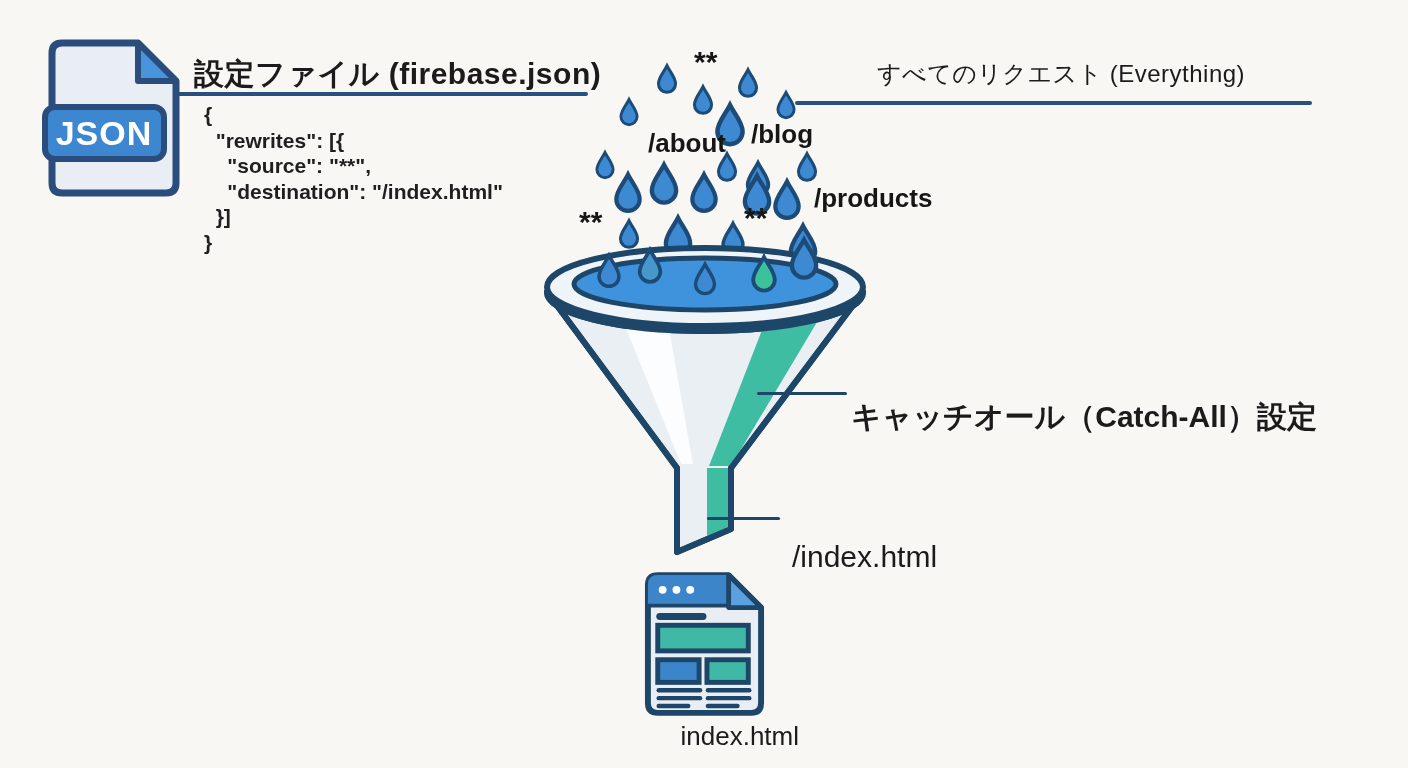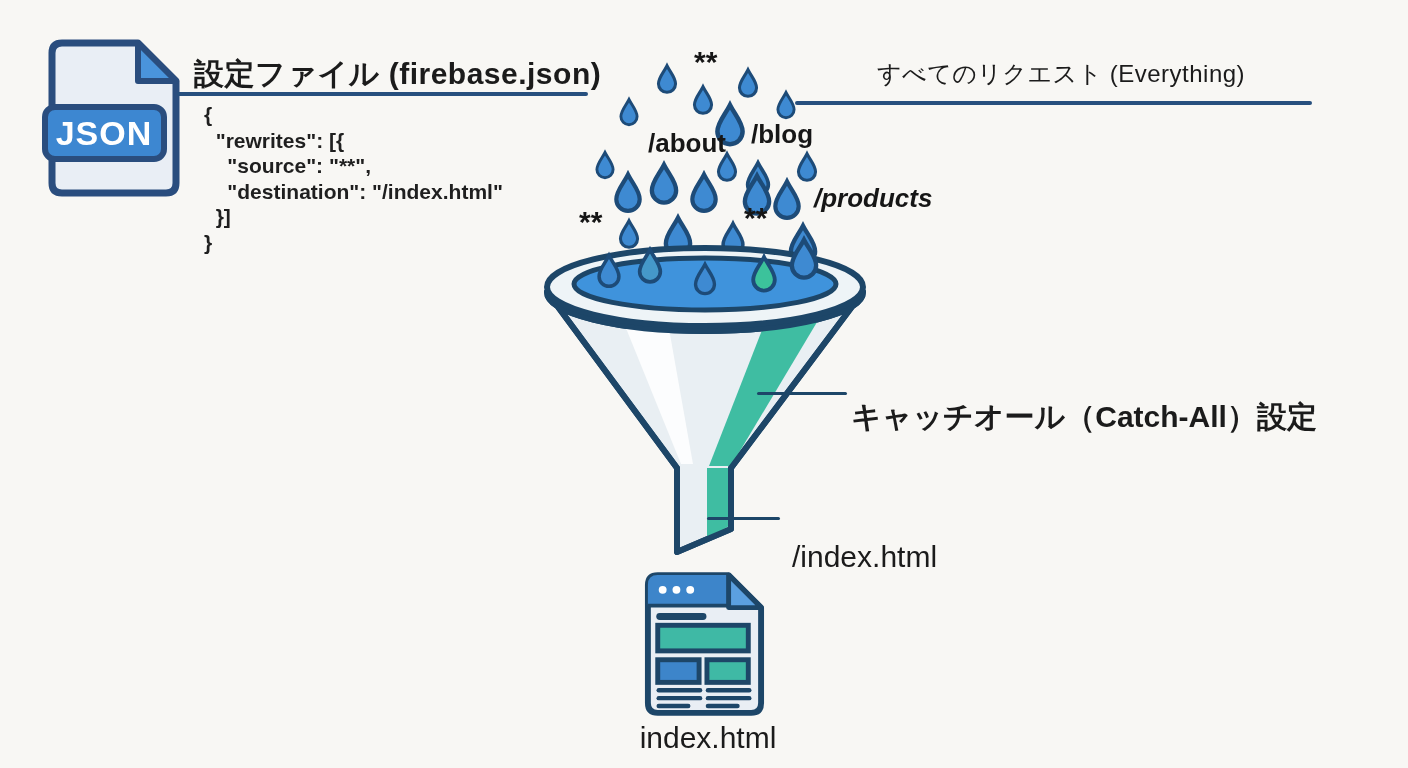--- a/index.html
+++ b/index.html
@@ -20,21 +20,21 @@
     left: 204px; top: 102px;
     font-family: "Liberation Sans", "DejaVu Sans", sans-serif;
     font-size: 21px; font-weight: 700; line-height: 25.5px;
     white-space: pre; color: #1f1f1f;
   }
   .rain-label { font-weight: 700; color: #161616; line-height: 1; }
   .everything-label { left: 877px; top: 58px; font-size: 24px; font-weight: 400; letter-spacing: 0.5px; }
   .catchall-label { left: 851px; top: 377px; font-size: 30px; font-weight: 700; margin-top: 20px; }
   .dest-title { left: 792px; top: 501px; font-size: 30px; font-weight: 700; }
   .dest-path { left: 792px; top: 540px; font-size: 30px; font-weight: 400; }
-  .output-label { left: 617px; top: 721px; width: 182px; text-align: center; font-size: 30px; font-weight: 400; }
+  .output-label { left: 617px; top: 721px; width: 182px; text-align: right; font-size: 26px; font-weight: 400; }
 
   .drop-blue  { fill: #3e8ad2; stroke: #1d4b78; stroke-width: 3.2; }
   .drop-blue2 { fill: #4598c9; stroke: #1d4b78; stroke-width: 3.2; }
   .drop-teal  { fill: #3cc29b; stroke: #1d4b78; stroke-width: 3.2; }
 </style>
 </head>
 <body>
 
 <div class="canvas">
 
@@ -76,21 +76,21 @@
     <use href="#drop" class="drop-blue" transform="translate(222,166) scale(1.3)"></use>
     <use href="#drop" class="drop-blue" transform="translate(64,200) scale(0.95)"></use>
     <use href="#drop" class="drop-blue" transform="translate(113,203) scale(1.35)"></use>
     <use href="#drop" class="drop-blue" transform="translate(168,205) scale(1.1)"></use>
     <use href="#drop" class="drop-blue" transform="translate(238,211) scale(1.35)"></use>
   </svg>
 
   <div class="abs rain-label" style="left:694px; top:47px; font-size:30px;">**</div>
   <div class="abs rain-label" style="left:632px; top:130px; font-size:26px;margin-left:16px;">/about</div>
   <div class="abs rain-label" style="left:751px; top:121px; font-size:26px;">/blog</div>
-  <div class="abs rain-label" style="left:814px; top:185px; font-size:26px;font-style:italic;">/products</div>
+  <div class="abs rain-label" style="left:814px; top:185px; font-size:26px;">/products</div>
   <div class="abs rain-label" style="left:579px; top:207px; font-size:30px;">**</div>
   <div class="abs rain-label" style="left:744px; top:203px; font-size:30px;">**</div>
 
   <div class="abs everything-label">すべてのリクエスト (Everything)</div>
   <div class="hline" style="left:795px; top:101px; width:517px;"></div>
 
   <svg class="abs" style="left:525px; top:230px;" width="365" height="335" viewBox="0 0 365 335">
 
     <path d="M22,62 A158,39 0 0 0 338,62 L206,238 L206,299 L152,322 L152,238 Z" fill="#e9eff3" stroke="#1d4668" stroke-width="6" stroke-linejoin="round"></path>
 

